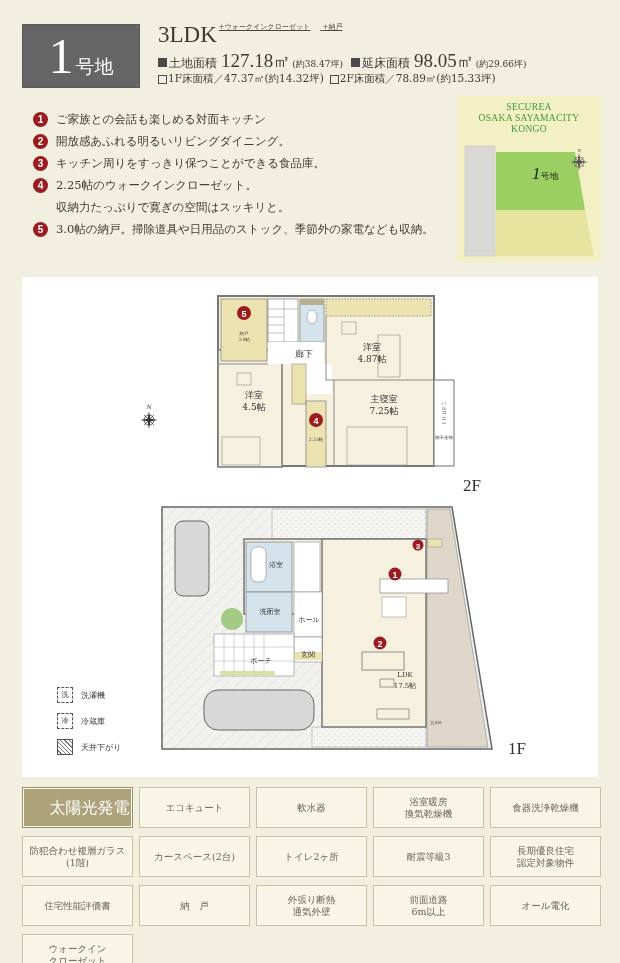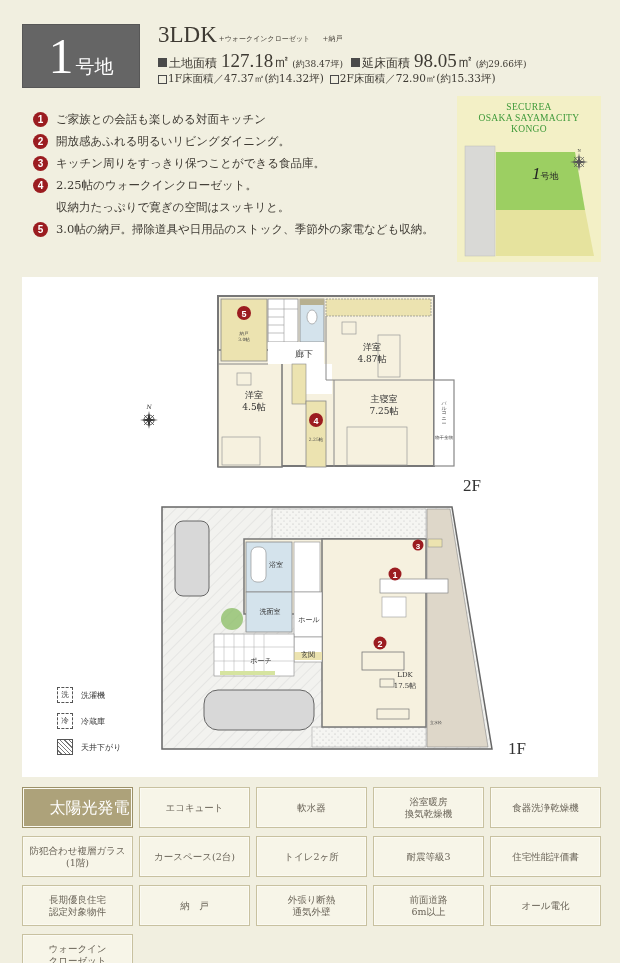--- a/index.html
+++ b/index.html
@@ -16,21 +16,21 @@
     position: absolute; left: 22px; top: 24px; width: 118px; height: 64px;
     background: #656565; border: 1px solid #575757;
     display: flex; align-items: flex-end; justify-content: center;
     color: #fff; padding-bottom: 8px;
   }
   .lot-badge .num { font-family: "Liberation Serif", serif; font-size: 50px; line-height: 46px; }
   .lot-badge .suffix { font-size: 19px; line-height: 22px; margin-left: 2px; margin-bottom: 2px; }
 
   .plan-type { position: absolute; left: 158px; top: 22px; display: flex; align-items: flex-start; }
   .plan-type .ldk { font-family: "Liberation Serif", serif; font-size: 23px; line-height: 26px; color: #3e3a33; }
-  .plan-type .extra { font-size: 7px; margin-top: 12px; margin-left: 2px; color: #4a453d; letter-spacing: 0; }
+  .plan-type .extra { font-size: 7px; margin-left: 2px; color: #4a453d; letter-spacing: 0; text-decoration: underline; }
   .plan-type .extra span { margin-right: 10px; }
 
   .area-row1 { position: absolute; left: 158px; top: 50px; display: flex; align-items: baseline; white-space: nowrap; }
   .area-row1 .sq { display: inline-block; width: 9px; height: 9px; background: #4a4a4a; margin-right: 2px; }
   .area-row1 .lbl { font-size: 12px; }
   .area-row1 .val { font-family: "Liberation Serif", serif; font-size: 19px; margin-left: 4px; }
   .area-row1 .unit { font-family: "Liberation Serif", serif; font-size: 17px; }
   .area-row1 .sub { font-size: 9px; margin-left: 2px; margin-right: 8px; }
 
   .area-row2 { position: absolute; left: 158px; top: 72px; font-size: 10.5px; white-space: nowrap; display: flex; align-items: center; }
@@ -102,21 +102,21 @@
   <span class="sub">(約29.66坪)</span>
 </div>
 
 <div class="area-row2">
   <span class="item">
     <span class="osq"></span>
     <span>1F床面積／47.37㎡(約14.32坪)</span>
   </span>
   <span class="item">
     <span class="osq"></span>
-    <span>2F床面積／72.90㎡(約15.33坪)</span>
+    <span>2F床面積／78.89㎡(約15.33坪)</span>
   </span>
 </div>
 
 <div class="features">
   <div class="feat">
     <span class="num-dot">1</span>
     <span>ご家族との会話も楽しめる対面キッチン</span>
   </div>
   <div class="feat">
     <span class="num-dot">2</span>
@@ -339,23 +339,23 @@
   <div class="cell">エコキュート</div>
   <div class="cell">軟水器</div>
   <div class="cell">浴室暖房
 換気乾燥機</div>
   <div class="cell">食器洗浄乾燥機</div>
   <div class="cell">防犯合わせ複層ガラス
 (1階)</div>
   <div class="cell">カースペース(2台)</div>
   <div class="cell">トイレ2ヶ所</div>
   <div class="cell">耐震等級3</div>
-  <div class="cell">住宅性能評価書</div>
   <div class="cell">長期優良住宅
 認定対象物件</div>
+  <div class="cell">住宅性能評価書</div>
   <div class="cell">納　戸</div>
   <div class="cell">外張り断熱
 通気外壁</div>
   <div class="cell">前面道路
 6m以上</div>
   <div class="cell">オール電化</div>
   <div class="cell">ウォークイン
 クローゼット</div>
 </div>
 

